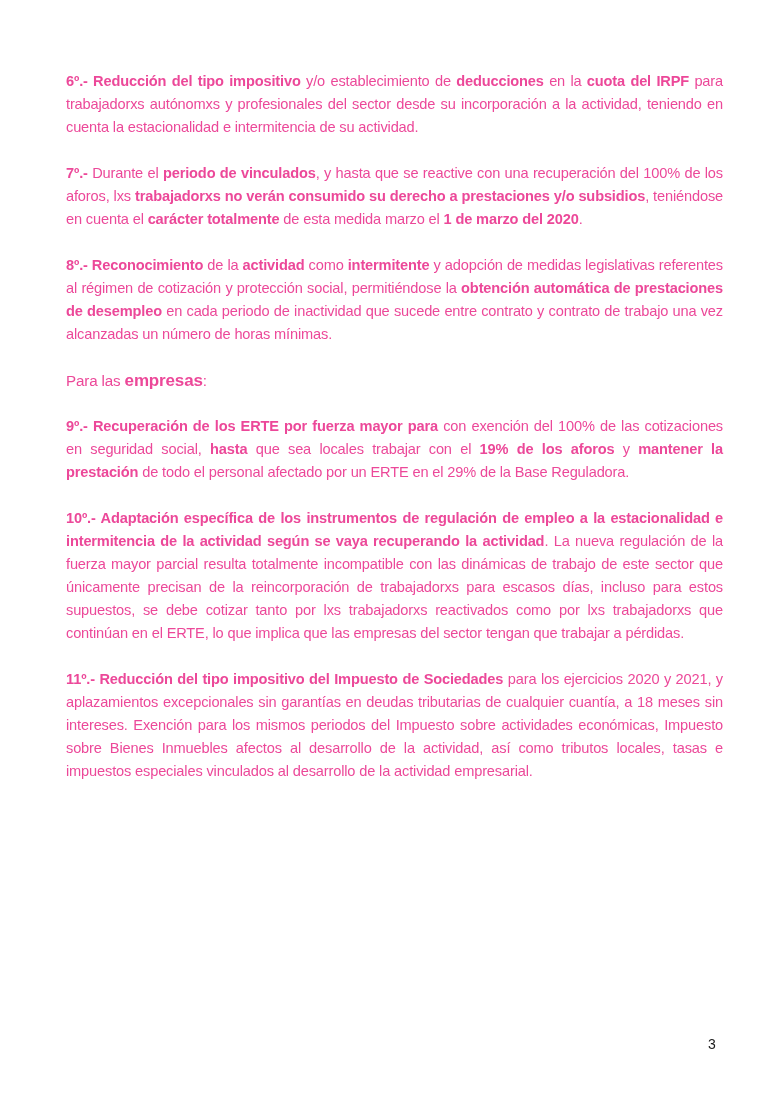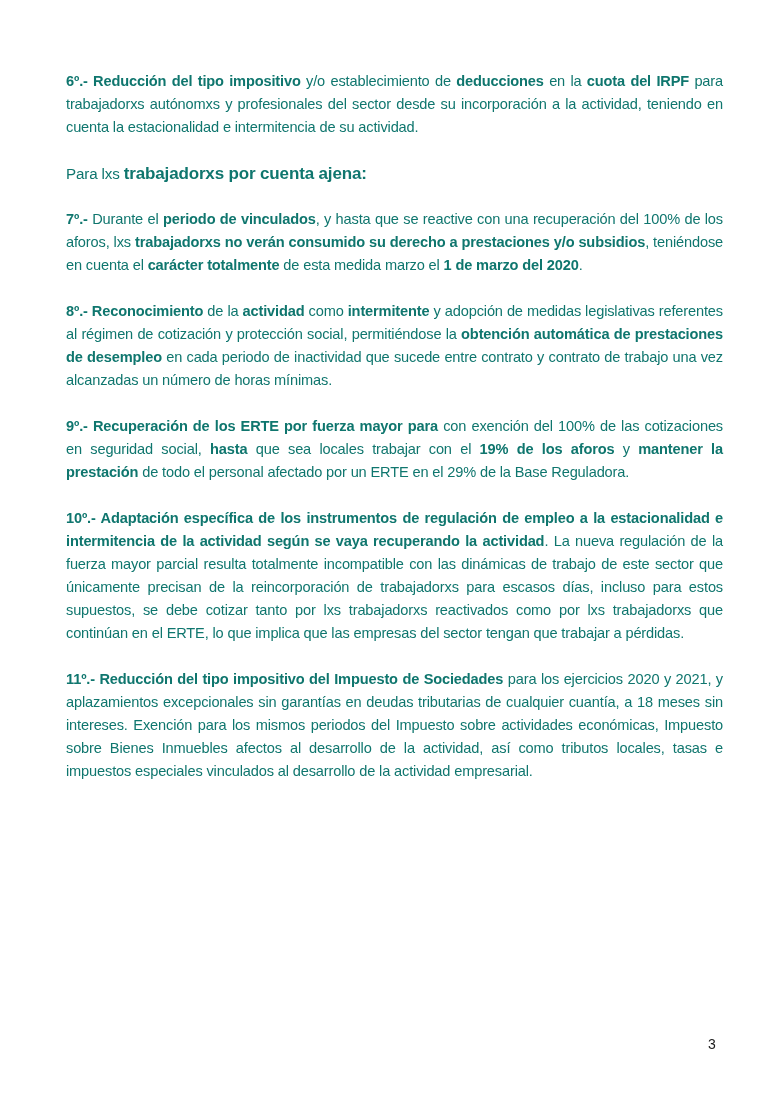--- a/index.html
+++ b/index.html
@@ -1,20 +1,20 @@
 <!DOCTYPE html>
 <html><head>
 <meta charset="utf-8">
 <style>
   html, body { margin: 0; padding: 0; background: #ffffff; }
   body { width: 778px; height: 1100px; position: relative; overflow: hidden; }
   .page {
     position: absolute; left: 66px; top: 70px; width: 657px;
     font-family: "Liberation Sans", sans-serif;
-    font-size: 14.6px; line-height: 23px; color: #0f766e;
+    font-size: 14.6px; line-height: 23px; color: #ec4899;
     letter-spacing: -0.15px;
   }
   .para { margin: 0 0 23px 0; text-align: justify; }
   .para.left { text-align: left; }
   .para.heading { font-size: 15.2px; }
   .para.heading b.big { font-size: 17px; }
   b { font-weight: bold; }
   .pagenum {
     position: absolute; left: 708px; top: 1036px;
     font-family: "Liberation Sans", sans-serif; font-size: 14px; color: #1a1a1a;
@@ -22,32 +22,32 @@
 </style>
 </head>
 <body>
 
 <div class="page">
 
   <p class="para">
     <b>6º.- Reducción del tipo impositivo</b><span> y/o establecimiento de </span><b>deducciones</b><span> en la </span><b>cuota del IRPF</b><span> para trabajadorxs autónomxs y profesionales del sector desde su incorporación a la actividad, teniendo en cuenta la estacionalidad e intermitencia de su actividad.</span>
   </p>
 
-  <p class="para left heading">
-    <span>Para lxs </span><b class="big">trabajadorxs por cuenta ajena:</b>
-  </p>
 
   <p class="para">
     <b>7º.-</b><span> Durante el </span><b>periodo de vinculados</b><span>, y hasta que se reactive con una recuperación del 100% de los aforos, lxs </span><b>trabajadorxs no verán consumido su derecho a prestaciones y/o subsidios</b><span>, teniéndose en cuenta el </span><b>carácter totalmente</b><span> de esta medida marzo el </span><b>1 de marzo del 2020</b><span>.</span>
   </p>
 
   <p class="para">
     <b>8º.- Reconocimiento</b><span> de la </span><b>actividad</b><span> como </span><b>intermitente</b><span> y adopción de medidas legislativas referentes al régimen de cotización y protección social, permitiéndose la </span><b>obtención automática de prestaciones de desempleo</b><span> en cada periodo de inactividad que sucede entre contrato y contrato de trabajo una vez alcanzadas un número de horas mínimas.</span>
   </p>
 
+  <p class="para left heading">
+    <span>Para las </span><b class="big">empresas</b><span>:</span>
+  </p>
 
   <p class="para">
     <b>9º.- Recuperación de los ERTE por fuerza mayor para</b><span> con exención del 100% de las cotizaciones en seguridad social, </span><b>hasta</b><span> que sea locales trabajar con el </span><b>19% de los aforos</b><span> y </span><b>mantener la prestación</b><span> de todo el personal afectado por un ERTE en el 29% de la Base Reguladora.</span>
   </p>
 
   <p class="para">
     <b>10º.- Adaptación específica de los instrumentos de regulación de empleo a la estacionalidad e intermitencia de la actividad según se vaya recuperando la actividad</b><span>. La nueva regulación de la fuerza mayor parcial resulta totalmente incompatible con las dinámicas de trabajo de este sector que únicamente precisan de la reincorporación de trabajadorxs para escasos días, incluso para estos supuestos, se debe cotizar tanto por lxs trabajadorxs reactivados como por lxs trabajadorxs que continúan en el ERTE, lo que implica que las empresas del sector tengan que trabajar a pérdidas.</span>
   </p>
 
   <p class="para">

